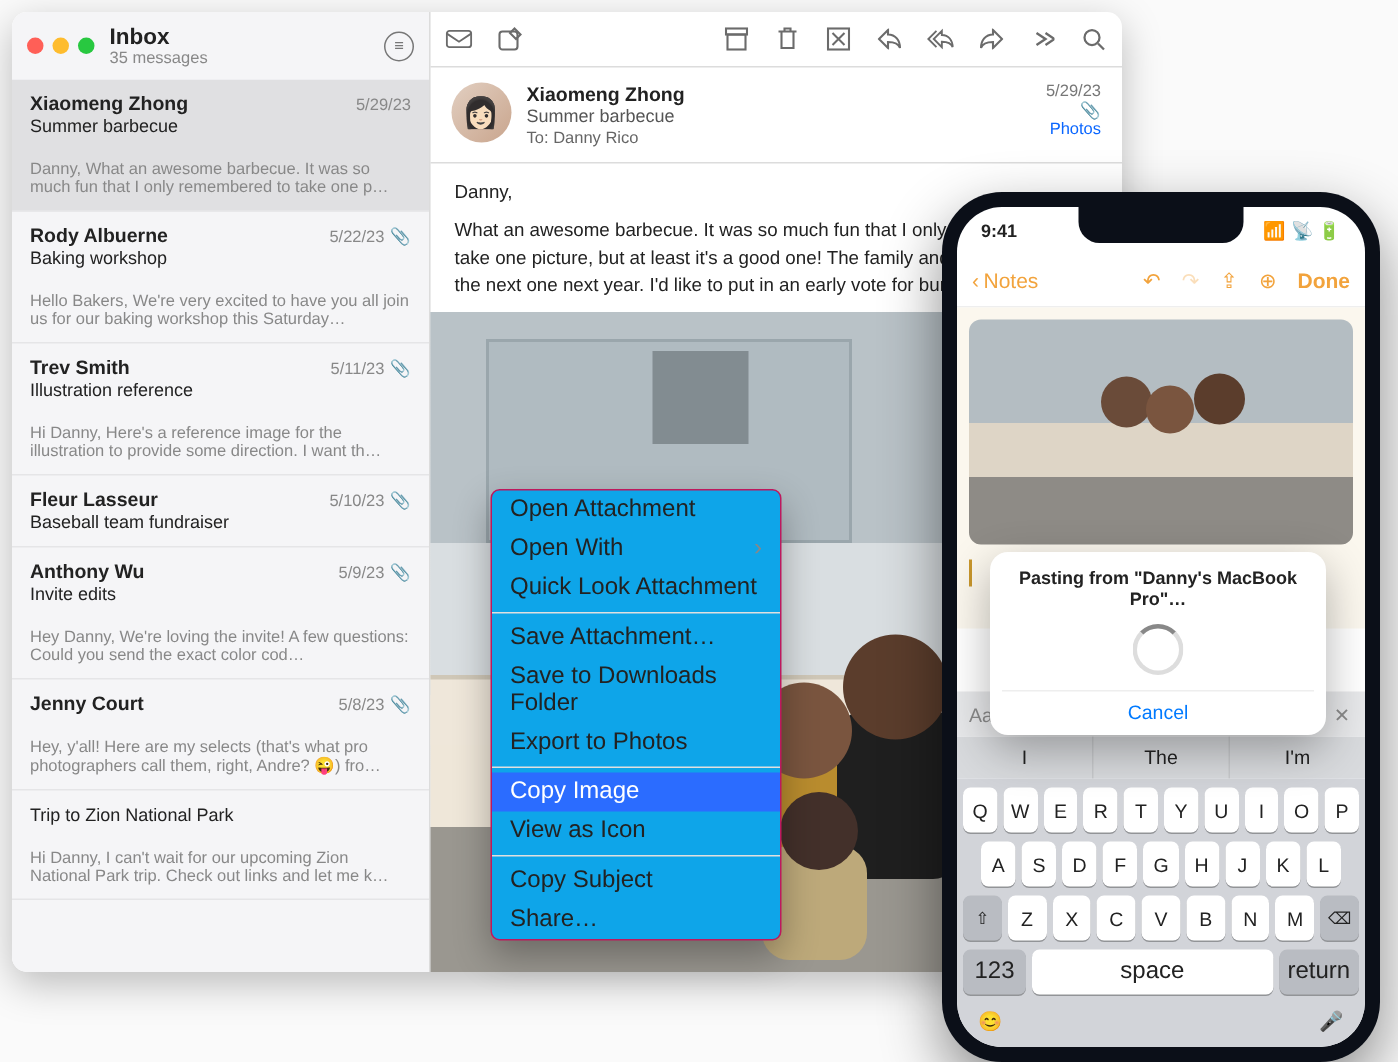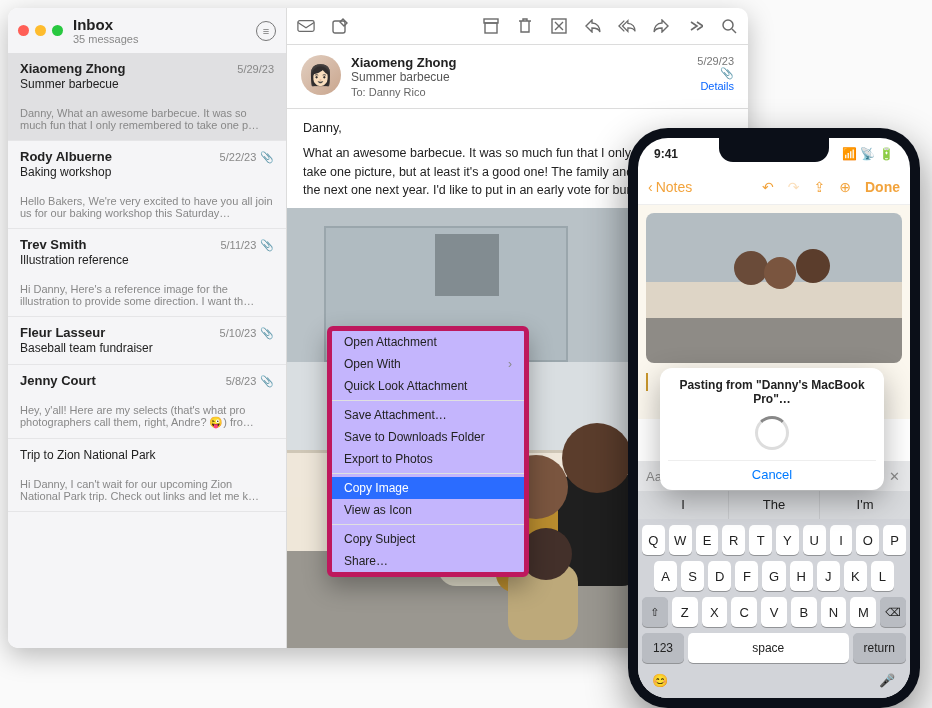--- a/index.html
+++ b/index.html
@@ -55,21 +55,21 @@
   .p1{left:0;top:10%;width:70px;height:70px;background:#6a4b39}
   .p2{left:60px;top:22%;width:64px;height:64px;background:#7a553f}
   .p3{left:118px;top:6%;width:70px;height:70px;background:#5b3d2c}
   .p4{left:76px;top:58%;width:52px;height:52px;background:#43302a}
   .torso{position:absolute;border-radius:18px}
   .t1{left:-6px;top:66px;width:84px;height:110px;background:#dedac8}
   .t2{left:52px;top:78px;width:78px;height:104px;background:#b98c2e}
   .t3{left:114px;top:64px;width:82px;height:112px;background:#1f1f1f}
   .t4{left:64px;top:154px;width:70px;height:76px;background:#bda97a}
   
-  .ctx{position:absolute;left:327px;top:326px;width:192px;background:#c4b5fd;border:5px solid #be185d;border-radius:6px;box-shadow:0 10px 24px rgba(0,0,0,.3);overflow:hidden;z-index:5;font-size:12px}
+  .ctx{position:absolute;left:327px;top:326px;width:192px;background:#0ea5e9;border:1px solid #be185d;border-radius:6px;box-shadow:0 10px 24px rgba(0,0,0,.3);overflow:hidden;z-index:5;font-size:16px}
   .ctx .item{padding:4px 12px;display:flex;justify-content:space-between;align-items:center;cursor:pointer}
   .ctx .item.hl{background:var(--hl);color:#fff}
   .ctx hr{border:none;border-top:1px solid #e0e0e0;margin:3px 0}
   .ctx .sub::after{content:"›";color:#888}
   
   .iphone{position:absolute;right:12px;top:128px;width:272px;height:560px;background:var(--iphone-bezel);border-radius:40px;box-shadow:0 16px 40px rgba(0,0,0,.45);padding:10px}
   .screen{width:100%;height:100%;background:#fff;border-radius:30px;overflow:hidden;display:flex;flex-direction:column;position:relative}
   .notch{position:absolute;top:0;left:50%;transform:translateX(-50%);width:110px;height:24px;background:var(--iphone-bezel);border-radius:0 0 14px 14px;z-index:3}
   .status{height:32px;display:flex;align-items:center;justify-content:space-between;padding:0 16px;font-size:12px;font-weight:600;z-index:2}
   .nav{height:34px;display:flex;align-items:center;justify-content:space-between;padding:0 10px;border-bottom:1px solid #eee;color:var(--ios-yellow)}
@@ -91,21 +91,21 @@
   .acBar{height:30px;background:#e7e8ea;display:flex;align-items:center;padding:0 8px;gap:8px;font-size:13px;position:relative}
   .acBar .lbl{color:#8a8a8a}
   .acBar .x{position:absolute;right:10px;color:#8a8a8a}
   .sugg{height:28px;background:#d8dadd;display:flex}
   .sugg div{flex:1;text-align:center;line-height:28px;font-size:13px;border-right:1px solid #c7c9cc}
   .sugg div:last-child{border:none}
   .kbd{background:#d2d4d9;flex:1;display:flex;flex-direction:column;gap:6px;padding:6px 4px 10px}
   .kr{display:flex;gap:4px;justify-content:center}
   .key{background:#fff;border-radius:5px;height:30px;min-width:20px;flex:1;display:flex;align-items:center;justify-content:center;font-size:13px;box-shadow:0 1px 0 rgba(0,0,0,.3)}
   .key.fn{background:#b9bcc2;font-size:11px}
-  .kr.bottom .key{font-size:12px}
+  .kr.bottom .key{font-size:16px}
   .kbd .below{display:flex;justify-content:space-between;padding:4px 10px 0;color:#5b5e63}
   svg{display:block}
 </style>
 </head>
 <body>
 
 <div class="stage">
 
   <div class="mail">
 
@@ -149,20 +149,28 @@
           </div>
           <div class="msg">
             <div class="row1">
               <span class="from">Fleur Lasseur</span>
               <span class="date">5/10/23<span class="clip">📎</span></span>
             </div>
   <div class="subj">Baseball team fundraiser</div>
           </div>
           <div class="msg">
             <div class="row1">
+              <span class="from">Anthony Wu</span>
+              <span class="date">5/9/23<span class="clip">📎</span></span>
+            </div>
+  <div class="subj">Invite edits</div>
+  <div class="prev">Hey Danny, We're loving the invite! A few questions: Could you send the exact color cod…</div>
+          </div>
+          <div class="msg">
+            <div class="row1">
               <span class="from">Jenny Court</span>
               <span class="date">5/8/23<span class="clip">📎</span></span>
             </div>
   <div class="prev">Hey, y'all! Here are my selects (that's what pro photographers call them, right, Andre? 😜) fro…</div>
           </div>
           <div class="msg">
   <div class="subj">Trip to Zion National Park</div>
   <div class="prev">Hi Danny, I can't wait for our upcoming Zion National Park trip. Check out links and let me k…</div>
           </div>
         </div>
@@ -231,21 +239,21 @@
       <div class="hdr">
         <div class="avatar">👩🏻</div>
         <div class="mid">
           <div class="name">Xiaomeng Zhong</div>
           <div class="subj2">Summer barbecue</div>
           <div class="toRow"><span>To:</span> <span>Danny Rico</span></div>
         </div>
         <div class="right">
           <div>5/29/23</div>
           <div style="color:#999">📎</div>
-          <div class="details">Details</div>
+          <div class="details">Photos</div>
         </div>
       </div>
 
       <div class="body">
         <div>Danny,</div>
         <div style="margin-top:6px">What an awesome barbecue. It was so much fun that I only remembered to take one picture, but at least it's a good one! The family and I can't wait until the next one next year. I'd like to put in an early vote for burgers. 🍔</div>
       </div>
 
       <div class="imgWrap">
         <div class="kitchen"></div>

